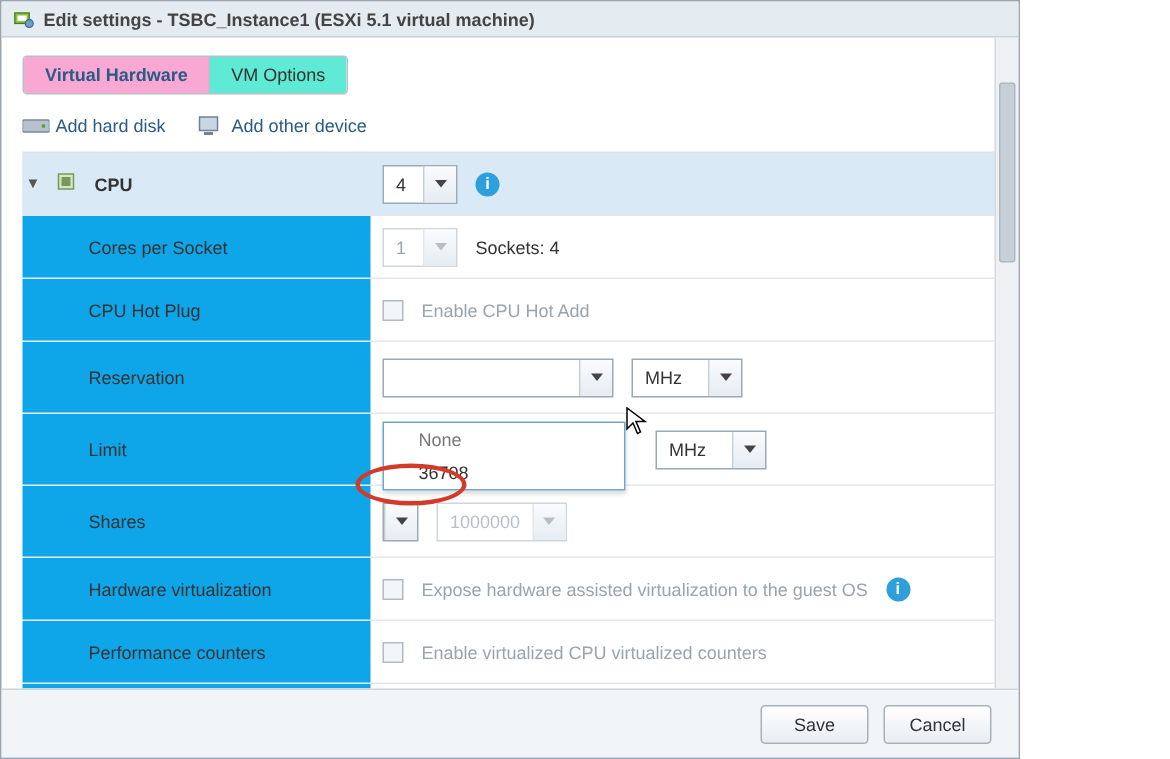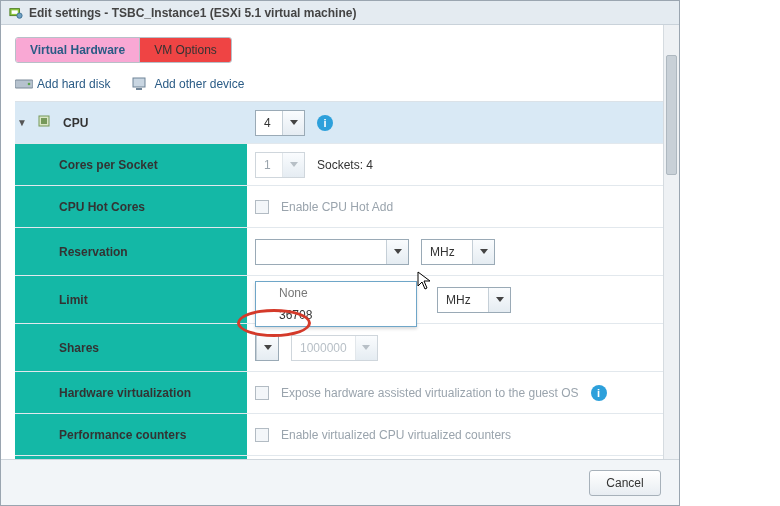--- a/index.html
+++ b/index.html
@@ -3,29 +3,29 @@
 <meta charset="utf-8">
 <style>
   * { box-sizing: border-box; }
   html, body { margin: 0; padding: 0; font-family: Arial, Helvetica, sans-serif; font-size: 12px; color: #333; background: #fff; }
   .window { width: 680px; height: 506px; border: 1px solid #9aa5b0; background: #fff; position: relative; overflow: hidden; }
   .titlebar { height: 24px; background: #e4ebf1; border-bottom: 1px solid #c9d2da; display: flex; align-items: center; padding: 0 8px; }
   .titlebar .icon { width: 14px; height: 14px; margin-right: 6px; display: flex; align-items: center; justify-content: center; }
   .titlebar-text { font-weight: bold; color: #444; }
   .body { position: relative; padding: 12px 14px 0 14px; height: calc(100% - 24px - 46px); overflow: hidden; }
   .tabs { display: flex; border: 1px solid #b7c0c8; border-radius: 3px; overflow: hidden; width: fit-content; }
-  .tab { padding: 5px 14px; background: #ef4444; border-right: 1px solid #b7c0c8; cursor: default; }
+  .tab { padding: 5px 14px; background: #5eead4; border-right: 1px solid #b7c0c8; cursor: default; }
   .tab:last-child { border-right: none; }
   .tab.active { background: #f9a8d4; font-weight: bold; color: #2a5b85; }
   .toolbar { display: flex; gap: 22px; margin-top: 14px; align-items: flex-end; }
   .tool-item { display: flex; align-items: center; gap: 6px; color: #2a5b85; cursor: pointer; }
   .tool-icon { width: 16px; height: 14px; }
   .grid { margin-top: 10px; border-top: 1px solid #dbe2e8; }
   .row { display: flex; border-bottom: 1px solid #e2e8ed; min-height: 42px; align-items: center; }
-  .row .label { width: 232px; padding-left: 10px; background: #14b8a6; align-self: stretch; display: flex; align-items: center; font-weight: bold; }
+  .row .label { width: 232px; padding-left: 10px; background: #0ea5e9; align-self: stretch; display: flex; align-items: center; }
   .row.header .label { padding-left: 0; }
   .row .controls { flex: 1; padding: 6px 8px; display: flex; align-items: center; gap: 12px; }
   .row.header { background: #d9e9f5; }
   .row.header .label { background: #d9e9f5; font-weight: bold; color: #333; display:flex; align-items:center; gap:6px; }
   .twisty { width: 10px; text-align: center; color: #555; font-size: 10px; margin: 0 4px 0 2px; }
   .sub .label { padding-left: 44px; }
   .select { display: inline-flex; align-items: center; border: 1px solid #9aaab6; background: #fff; height: 26px; }
   .select .value { padding: 0 8px; min-width: 26px; }
   .select.wide .value { min-width: 130px; }
   .select .btn { width: 22px; height: 100%; border-left: 1px solid #c5cfd7; background: linear-gradient(#fafcfe, #e5ecf2); display:flex; align-items:center; justify-content:center; }
@@ -121,21 +121,21 @@
             <span class="value">1</span>
             <span class="btn">
                 <span class="caret"></span>
               </span>
           </span>
           <span>Sockets: 4</span>
         </div>
       </div>
 
       <div class="row sub">
-        <div class="label">CPU Hot Cores</div>
+        <div class="label">CPU Hot Plug</div>
         <div class="controls">
           <span class="checkbox"></span>
           <span class="disabled-text">Enable CPU Hot Add</span>
         </div>
       </div>
 
       <div class="row sub" style="min-height:48px;">
         <div class="label">Reservation</div>
         <div class="controls">
           <span class="select wide">
@@ -222,16 +222,17 @@
         </svg>
     </div>
 
     <div class="vscroll">
       <div class="thumb" style="top:30px; height:120px;"></div>
     </div>
 
   </div>
 
   <div class="footer">
+    <div class="btn-std">Save</div>
     <div class="btn-std">Cancel</div>
   </div>
 
 </div>
 
 </body></html>

